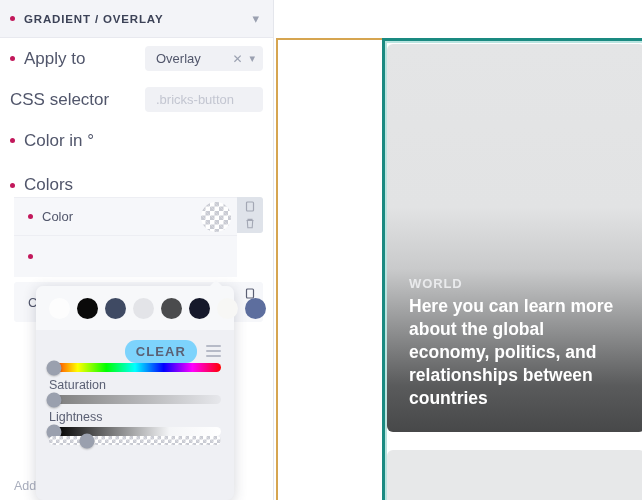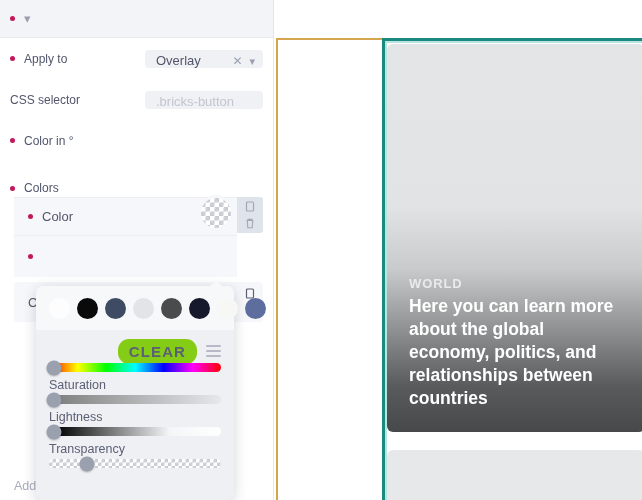--- a/index.html
+++ b/index.html
@@ -36,28 +36,28 @@
     color: #3c4257; flex: 1;
   }
   .chev { color: #9aa0b0; font-size: 13px; line-height: 1; }
 
   .row {
     position: relative;
     display: flex; align-items: center;
     height: 41px; padding: 0 10px;
   }
   .row .label {
-    font-size: 12px; color: #51566b; flex: 1;
+    font-size: 17px; color: #51566b; flex: 1;
     display: flex; align-items: center;
   }
   .row .label span.txt { display: inline-block; }
 
   .field {
-    height: 18px; border-radius: 4px; background: #f0f1f5;
-    display: flex; align-items: flex-end;
+    height: 25px; border-radius: 4px; background: #f0f1f5;
+    display: flex; align-items: center;
     padding: 0 8px 0 11px;
     font-size: 13px; color: #51566b;
   }
   .field.select { width: 118px; justify-content: space-between; }
   .field.select .fv { flex: 1; }
   .field.select .clear-x { color: #9aa0b0; font-size: 12px; margin-right: 7px; }
   .field.select .caret { color: #9aa0b0; font-size: 11px; }
   .field.text { width: 118px; color: #c3c6d1; }
   .field.num { width: 72px; justify-content: center; padding: 0; }
 
@@ -76,21 +76,21 @@
   }
   .cg-tools {
     position: absolute; right: 0; top: 0; width: 26px;
     display: flex; flex-direction: column; align-items: center;
     justify-content: center; gap: 5px;
     background: #dfe3ea; height: 36px; border-radius: 0 3px 3px 0;
   }
   .cg-tools .ic { opacity: .45; line-height: 1; }
   .cg-row {
     background: #f6f7fa;
-    height: 38px; display: flex; 
+    height: 38px; display: flex; align-items: center;
     padding-left: 14px; margin-right: 26px;
     border-top: 1px solid #edeef3;
     position: relative;
   }
   .cg-row .rl { font-size: 13px; color: #51566b; flex: 1; display: flex; align-items: center; }
   .swatch-btn {
     width: 30px; height: 30px; border-radius: 50%;
     margin-right: 6px;
     background-color: #ffffff;
     background-image:
@@ -133,22 +133,22 @@
     border-bottom: 7px solid #f7f8fa;
   }
   .sw-row {
     height: 44px; background: #f7f8fa; border-radius: 7px 7px 0 0;
     display: flex; align-items: center; gap: 7px; padding: 0 13px;
   }
   .sw { width: 21px; height: 21px; border-radius: 50%; flex: 0 0 21px; }
   .pk-body { padding: 9px 13px 0 13px; }
   .pk-top { display: flex; align-items: center; justify-content: flex-end; gap: 9px; height: 24px; }
   .clear-btn {
-    background: #84cc16; border-radius: 11px;
-    font-size: 15px; font-weight: 700; letter-spacing: 1.1px;
+    background: #7dd3fc; border-radius: 11px;
+    font-size: 13px; font-weight: 700; letter-spacing: 1.1px;
     color: #5b6074; padding: 4px 11px;
   }
   .burger { display:flex; flex-direction:column; gap:2.5px; }
   .burger i { display:block; width:15px; height:2.5px; background:#b6bac7; border-radius:1px; }
 
   .sl-label { font-size: 12.5px; color: #5b6074; margin: 6px 0 3px; }
   .track { position: relative; height: 9px; border-radius: 5px; }
   .knob {
     position: absolute; top: 50%; transform: translate(-50%,-50%);
     width: 15px; height: 15px; border-radius: 50%;
@@ -202,20 +202,21 @@
 </style>
 </head>
 <body>
 
 <div id="app">
 
   <div class="panel">
 
     <div class="panel-header">
       <span class="dot"></span>
+      <span class="panel-title">GRADIENT / OVERLAY</span>
       <span class="chev">▾</span>
     </div>
 
     <div class="row">
       <span class="label">
         <span class="dot"></span>
         <span class="txt">Apply to</span>
       </span>
       <div class="field select">
         <span class="fv">Overlay</span>
@@ -314,21 +315,20 @@
         <div class="sl-label">Saturation</div>
         <div class="track t-sat">
           <span class="knob" style="left:3%"></span>
         </div>
 
         <div class="sl-label">Lightness</div>
         <div class="track t-light">
           <span class="knob" style="left:3%"></span>
         </div>
 
-        <div class="sl-label">Transparency</div>
         <div class="track t-alpha">
           <span class="knob" style="left:22%"></span>
         </div>
       </div>
     </div>
   </div>
 
   <div class="canvas">
     <div class="outline-sec"></div>
     <div class="tealbox"></div>

